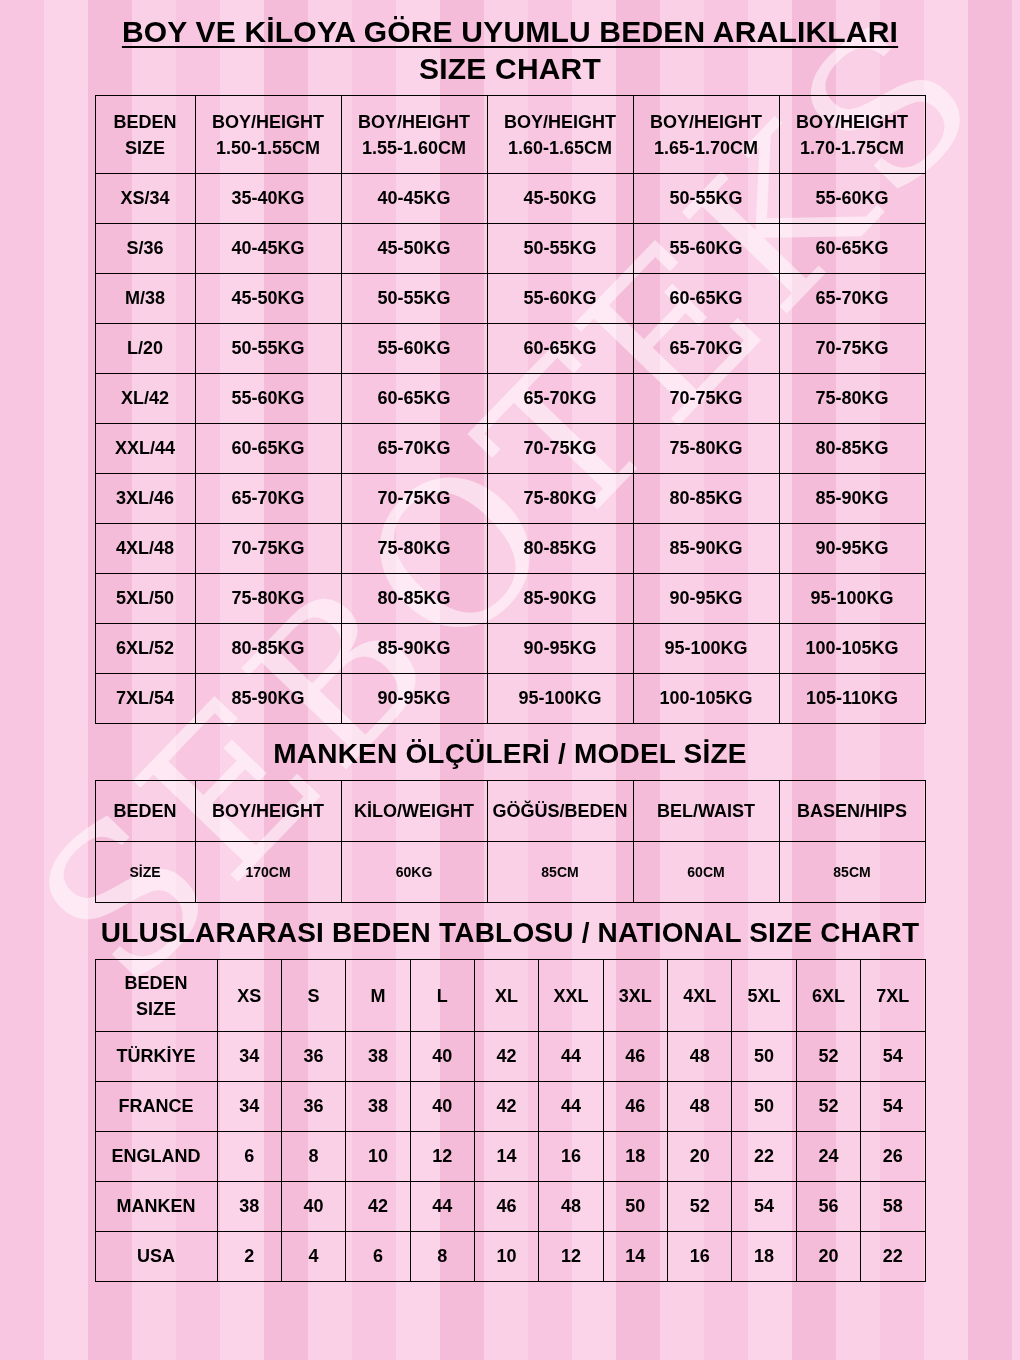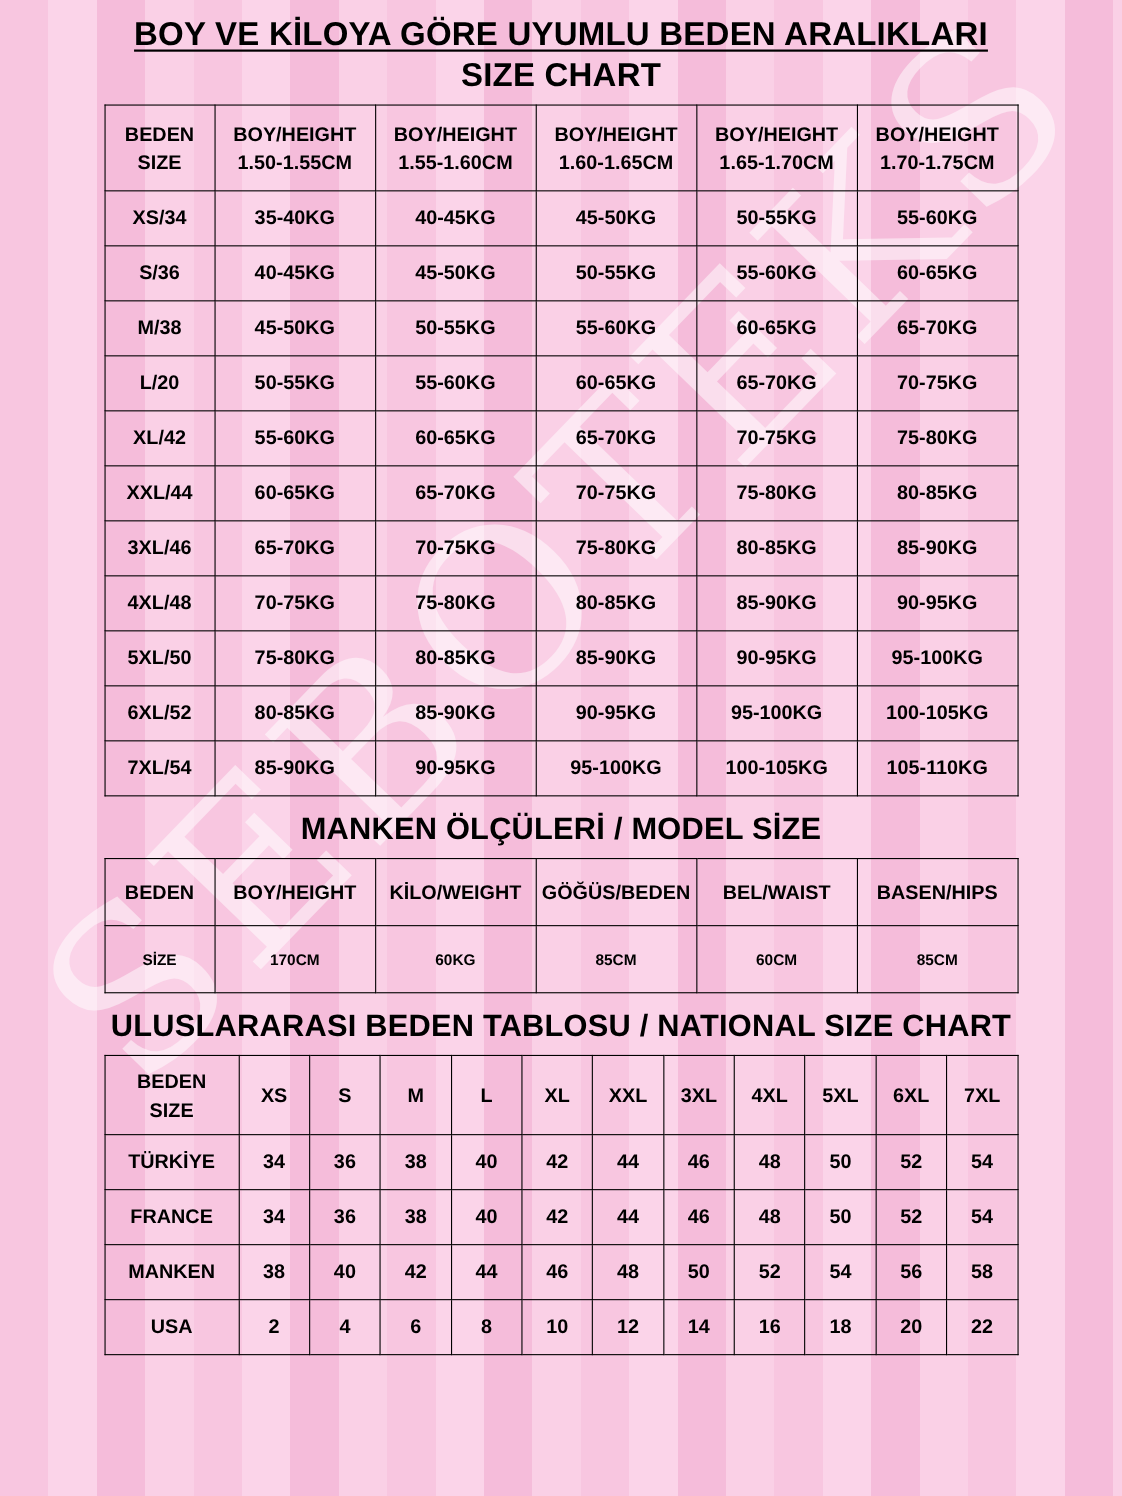--- a/index.html
+++ b/index.html
@@ -359,20 +359,34 @@
           <td>40</td>
           <td>42</td>
           <td>44</td>
           <td>46</td>
           <td>48</td>
           <td>50</td>
           <td>52</td>
           <td>54</td>
         </tr>
         <tr>
+          <th>ENGLAND</th>
+          <td>6</td>
+          <td>8</td>
+          <td>10</td>
+          <td>12</td>
+          <td>14</td>
+          <td>16</td>
+          <td>18</td>
+          <td>20</td>
+          <td>22</td>
+          <td>24</td>
+          <td>26</td>
+        </tr>
+        <tr>
           <th>MANKEN</th>
           <td>38</td>
           <td>40</td>
           <td>42</td>
           <td>44</td>
           <td>46</td>
           <td>48</td>
           <td>50</td>
           <td>52</td>
           <td>54</td>

